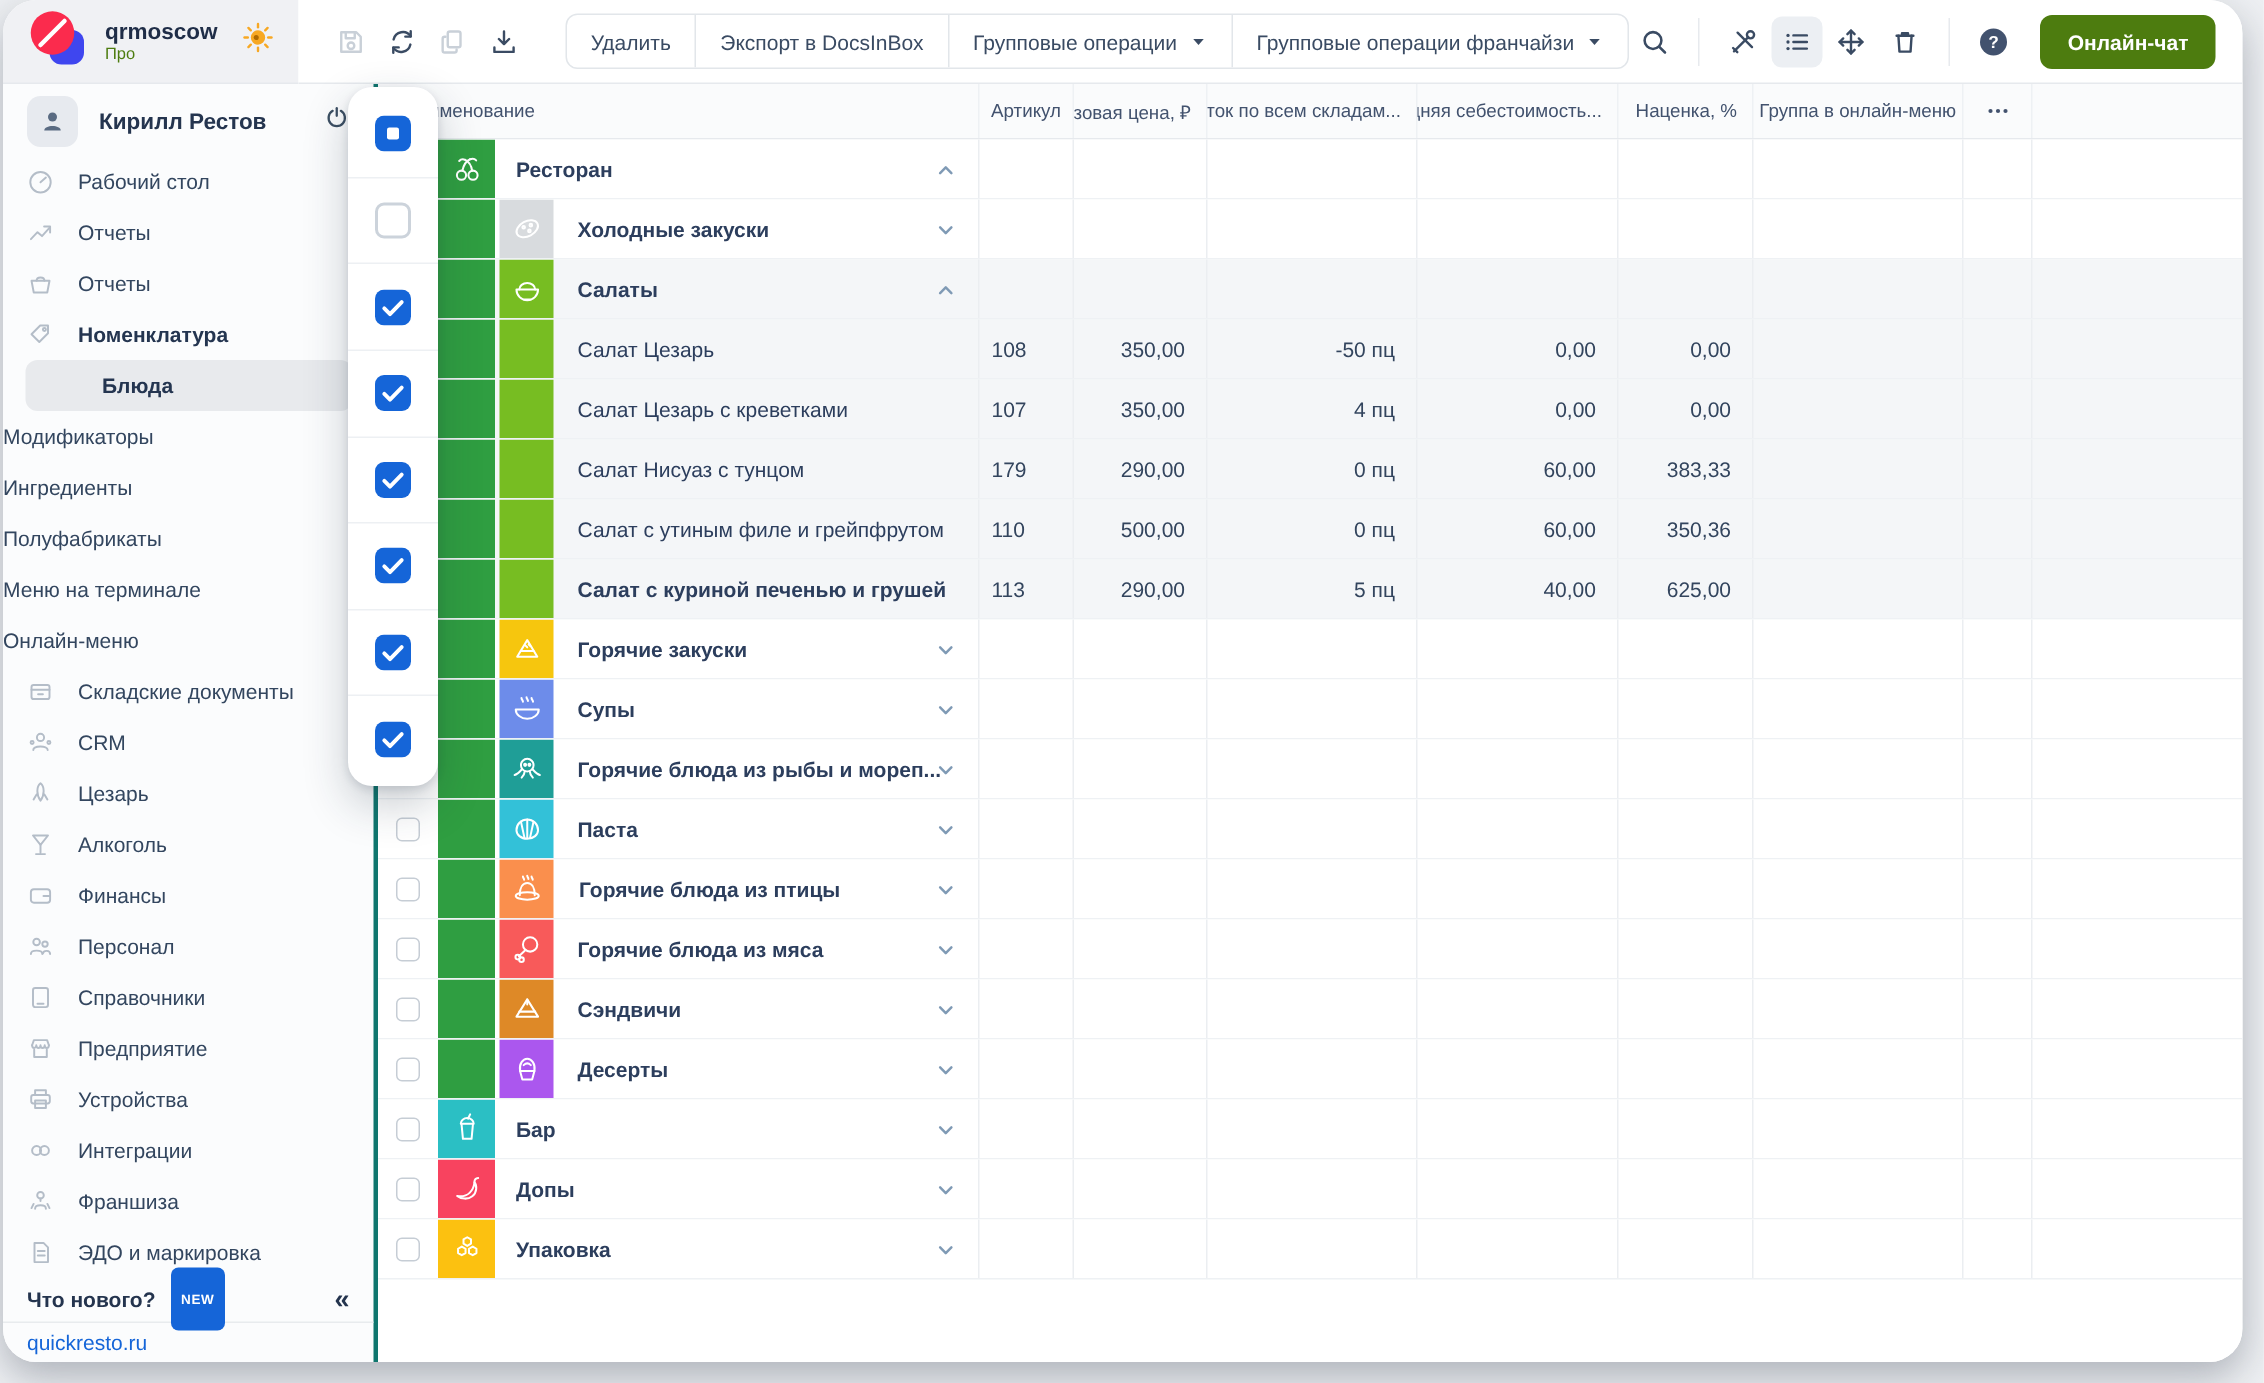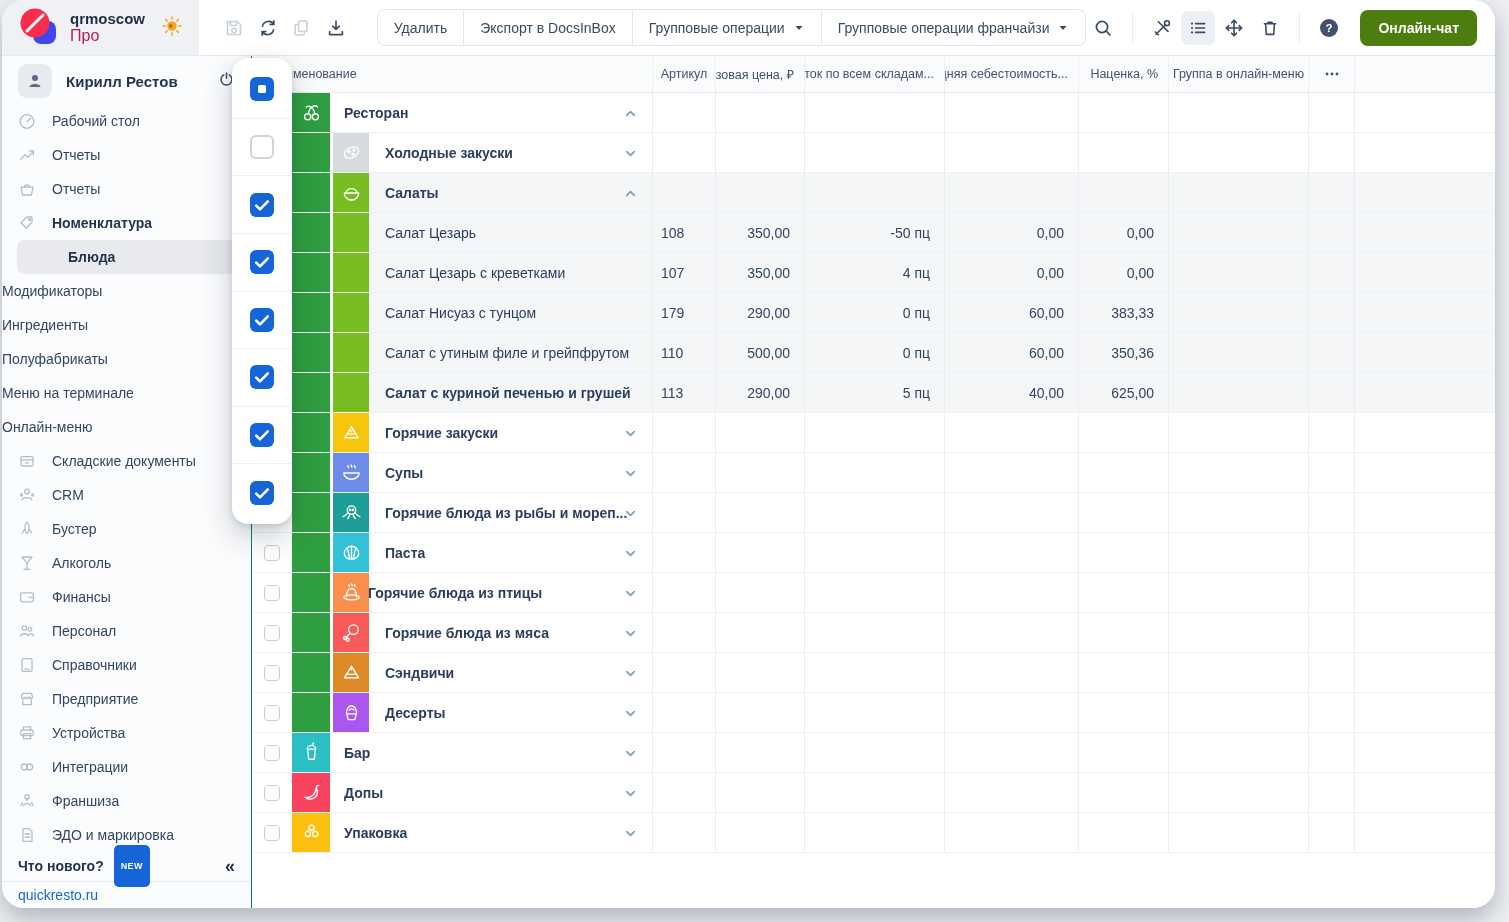--- a/index.html
+++ b/index.html
@@ -6,37 +6,37 @@
   html,body { width:1509px; height:922px; background:#eef0f3; font-family:"Liberation Sans", sans-serif; overflow:hidden; }
   .window { position:absolute; left:2px; top:0; width:1493px; height:908px; background:#fff;
             border-radius:22px; overflow:hidden; box-shadow:0 10px 26px rgba(95,102,115,.45);
             display:flex; flex-direction:column; }
   
   .topbar { height:56px; display:flex; flex-shrink:0; }
   .topbar-left { width:250px; background:#f0f1f4; border-bottom:1px solid #e6e9ed;
                  display:flex; align-items:center; padding:0 16px; gap:12px; }
   .brand-txt { line-height:1.15; }
   .brand-name { font-size:15px; font-weight:700; color:#1f2d47; }
-  .brand-plan { font-size:16px; color:#be185d; }
+  .brand-plan { font-size:11px; color:#4d7c0f; }
   .sun { margin-left:auto; }
   .topbar-main { flex:1; background:#fff; border-bottom:1px solid #e6e9ed;
                  display:flex; align-items:center; padding:0 18px; }
   .tb-ic { width:34px; height:34px; display:flex; align-items:center; justify-content:center; cursor:pointer; }
   .btn-group { display:flex; border:1px solid #e2e6ea; border-radius:8px; margin-left:24px; background:#fff; height:37px; align-items:stretch; overflow:hidden; }
   .btn-group .btn { display:flex; align-items:center; gap:8px; padding:0 16px; font-size:14px; color:#3a4b63; font-weight:500;
                     border-right:1px solid #e2e6ea; cursor:pointer; white-space:nowrap; }
   .btn-group .btn:last-child { border-right:none; }
   .spacer { flex:1; }
   .vsep { width:1px; height:32px; background:#e7eaee; margin:0 12px; }
   .tb-ic.sel { background:#eceff3; border-radius:7px; }
   .chat-btn { background:#4d7c0f; color:#fff; font-size:14px; font-weight:700; height:36px; padding:0 18px;
               border-radius:8px; display:flex; align-items:center; margin-left:14px; cursor:pointer; white-space:nowrap; }
   
   .main { flex:1; display:flex; min-height:0; }
-  .sidebar { width:250px; background:#fbfcfd; border-right:1px solid #0f766e; display:flex; flex-direction:column; flex-shrink:0; }
+  .sidebar { width:250px; background:#fbfcfd; border-right:3px solid #0f766e; display:flex; flex-direction:column; flex-shrink:0; }
   .user-row { height:46px; display:flex; align-items:center; gap:14px; padding:0 16px; margin-top:2px; }
   .avatar { width:34px; height:34px; border-radius:9px; background:#e7eaef; display:flex; align-items:center; justify-content:center; }
   .user-name { font-size:15px; font-weight:700; color:#25354f; flex:1; }
   .nav { flex:1; overflow:hidden; }
   .nav-item { height:34px; display:flex; align-items:center; gap:16px; padding:0 16px; font-size:14px; color:#33465f; font-weight:500; cursor:pointer; }
   .nav-item .nico { width:18px; height:18px; display:flex; align-items:center; justify-content:center; }
   .nav-item.active { font-weight:700; color:#243550; }
   .sub-item { height:34px; display:flex; align-items:center; font-size:14px; color:#33465f; font-weight:400; cursor:pointer; }
   .sub-item.selected { background:#e8eaed; border-radius:8px; margin:0 14px 0 15px; padding-left:51px; font-weight:700; color:#243550; }
   .side-footer { margin-top:auto; }
@@ -282,21 +282,21 @@
             </span>
             <span>CRM</span>
           </div>
           <div class="nav-item">
             <span class="nico">
               <svg width="18" height="18" viewBox="0 0 18 18" fill="none" stroke="#b4bdc8" stroke-width="1.3" stroke-linecap="round" stroke-linejoin="round">
                 <path d="M9 2.2 c2.8 2 2.8 8 0 11.6 c-2.8-3.6-2.8-9.6 0-11.6 z"></path>
                 <path d="M6.4 9.6 l-2 3.4 M11.6 9.6 l2 3.4"></path>
               </svg>
             </span>
-            <span>Бустер</span>
+            <span>Цезарь</span>
           </div>
           <div class="nav-item">
             <span class="nico">
               <svg width="18" height="18" viewBox="0 0 18 18" fill="none" stroke="#b4bdc8" stroke-width="1.3" stroke-linecap="round" stroke-linejoin="round">
                 <path d="M4 3 h10 l-5 6.2 z"></path>
                 <path d="M9 9.2 v5.2 M6 15.4 h6"></path>
               </svg>
             </span>
             <span>Алкоголь</span>
           </div>
@@ -665,21 +665,21 @@
             <div class="tcell name-cell" style="width: 400px;">
               <span class="cbx"></span>
               <span class="slot slot1" style="background: rgb(47, 158, 65);"></span>
               <span class="slot slot2" style="background: rgb(250, 143, 77);">
                 <svg width="23" height="23" viewBox="0 0 24 24" fill="none" stroke="#fff" stroke-width="1.4" stroke-linecap="round" stroke-linejoin="round">
                   <ellipse cx="12" cy="17" rx="8" ry="2.6"></ellipse>
                   <path d="M6.8 16.5 c0-5.5 2.2-8.5 5.2-8.5 s5.2 3 5.2 8.5"></path>
                   <path d="M9 3.5 c0 1 .8 1.2 .8 2.2 M12 3 c0 1 .8 1.2 .8 2.2 M15 3.5 c0 1 .8 1.2 .8 2.2"></path>
                 </svg>
               </span>
-              <span class="nm b" style="left: 116px;">Горячие блюда из птицы</span>
+              <span class="nm b" style="left: 134px;">Горячие блюда из птицы</span>
               <span class="chev"><svg width="15" height="15" viewBox="0 0 20 20" fill="none" stroke="#7f9ab5" stroke-width="2.2" stroke-linecap="round" stroke-linejoin="round" style="transform:rotate(0deg)">
                   <path d="M5 7.5 l5 5 5-5"></path>
                 </svg></span>
             </div>
             <div class="tcell" style="width: 63px; justify-content: flex-start; padding: 0px 8px;"></div>
             <div class="tcell" style="width: 89px; justify-content: flex-end; padding: 0px 14px;"></div>
             <div class="tcell" style="width: 140px; justify-content: flex-end; padding: 0px 14px;"></div>
             <div class="tcell" style="width: 134px; justify-content: flex-end; padding: 0px 14px;"></div>
             <div class="tcell" style="width: 90px; justify-content: flex-end; padding: 0px 14px;"></div>
             <div class="tcell" style="width: 140px; justify-content: flex-end; padding: 0px 14px;"></div>

